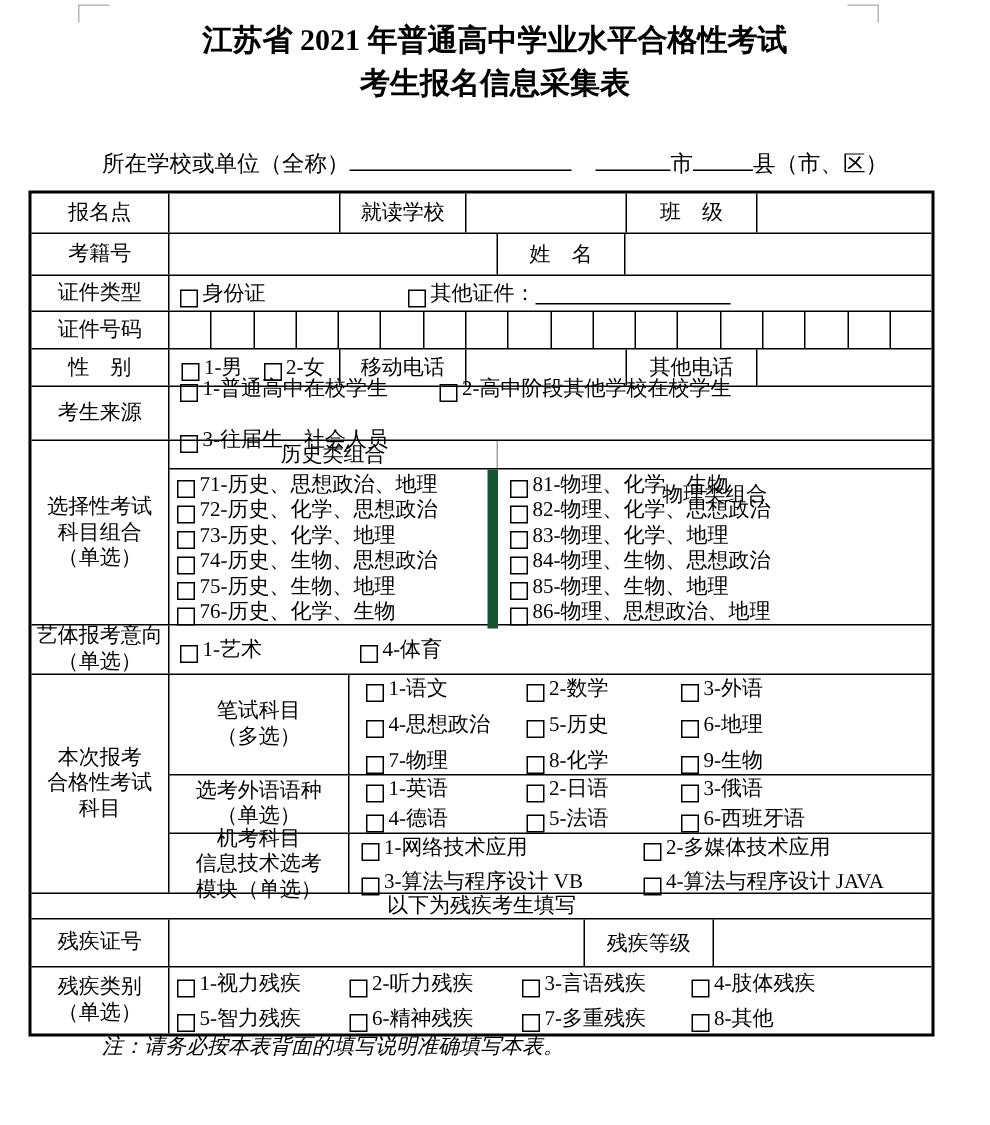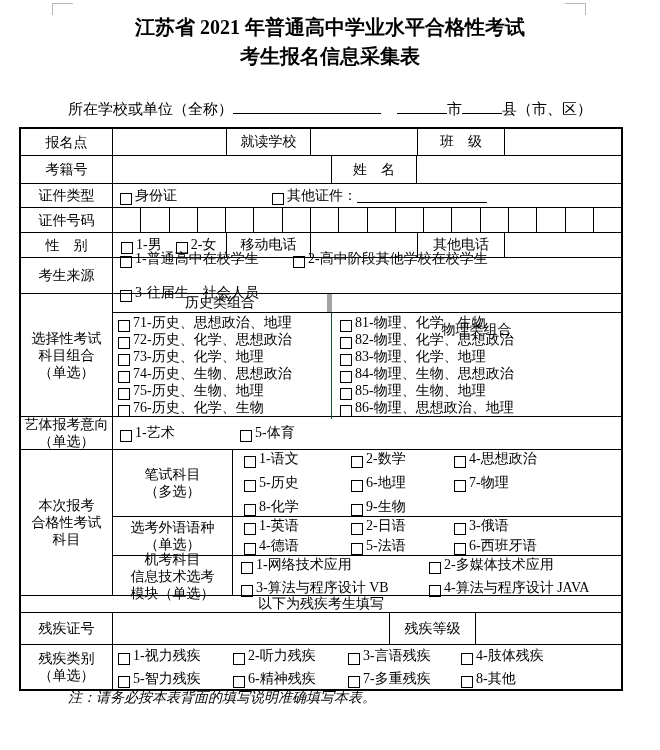--- a/index.html
+++ b/index.html
@@ -42,21 +42,21 @@
   .w114{width:114px}.w84{width:84px}.w107{width:107px}.w87{width:87px}
   .w219{width:219px}.w85{width:85px}.w277{width:277px}.w86{width:86px}
 
   .idbox { flex:1 1 0; border-right:1px solid #000; height:100%; }
   .idbox:last-child { border-right:none; }
 
   .opt { display:inline-flex; align-items:flex-end; white-space:nowrap; }
   .cb { display:inline-block; width:10px; height:10px; border:1px solid #000; margin-right:3px; flex:none; font-style:normal; }
 
   .srow-head { height:19px; border-bottom:1px solid #000; display:flex; box-sizing:border-box; }
-  .shc { border-right:5px solid #a3a3a3; box-sizing:border-box; display:flex; align-items:center; justify-content:center; }
+  .shc { border-right:1px solid #a3a3a3; box-sizing:border-box; display:flex; align-items:center; justify-content:center; }
   .shc:last-child { border-right:none;margin-top:36px; }
   .optlist { display:flex; flex-direction:column; justify-content:space-around; padding:2px 0 2px 5px; box-sizing:border-box; }
   .optlist .opt { height:17px; }
 
   .subrow { display:flex; border-bottom:1px solid #000; box-sizing:border-box; }
   .subrow:last-child { border-bottom:none; }
   .slab { width:120px; border-right:1px solid #000; box-sizing:border-box; display:flex;
           align-items:center; justify-content:center; text-align:center; white-space:pre-line; line-height:17px; }
   .sub1{height:67px}.sub2{height:39px}.sub3{height:40px}
 
@@ -187,21 +187,21 @@
     <div class="row rsel">
       <div class="cell lab">选择性考试
 科目组合
 （单选）</div>
       <div class="cell grow col" style="align-items:stretch">
         <div class="srow-head">
           <div class="shc w219">历史类组合</div>
           <div class="shc grow">物理类组合</div>
         </div>
         <div style="display:flex;flex:1">
-          <div class="optlist w219" style="border-right:1px solid #14532d">
+          <div class="optlist w219" style="border-right:7px solid #14532d">
             <span class="opt">
                 <i class="cb"></i>
                 <span>71-历史、思想政治、地理</span>
               </span>
             <span class="opt">
                 <i class="cb"></i>
                 <span>72-历史、化学、思想政治</span>
               </span>
             <span class="opt">
                 <i class="cb"></i>
@@ -253,21 +253,21 @@
     <div class="row rart">
       <div class="cell lab">艺体报考意向
 （单选）</div>
       <div class="cell grow gridart">
         <span class="opt">
           <i class="cb"></i>
           <span>1-艺术</span>
         </span>
         <span class="opt">
           <i class="cb"></i>
-          <span>5-体育</span>
+          <span>4-体育</span>
         </span>
       </div>
     </div>
 
     <div class="row rexam">
       <div class="cell lab">本次报考
 合格性考试
 科目</div>
       <div class="cell grow col" style="align-items:stretch">
 
@@ -275,20 +275,24 @@
           <div class="slab">笔试科目
 （多选）</div>
           <div class="grid3">
             <span class="opt">
                 <i class="cb"></i>
                 <span>1-语文</span>
               </span>
             <span class="opt">
                 <i class="cb"></i>
                 <span>2-数学</span>
+              </span>
+            <span class="opt">
+                <i class="cb"></i>
+                <span>3-外语</span>
               </span>
             <span class="opt">
                 <i class="cb"></i>
                 <span>4-思想政治</span>
               </span>
             <span class="opt">
                 <i class="cb"></i>
                 <span>5-历史</span>
               </span>
             <span class="opt">

